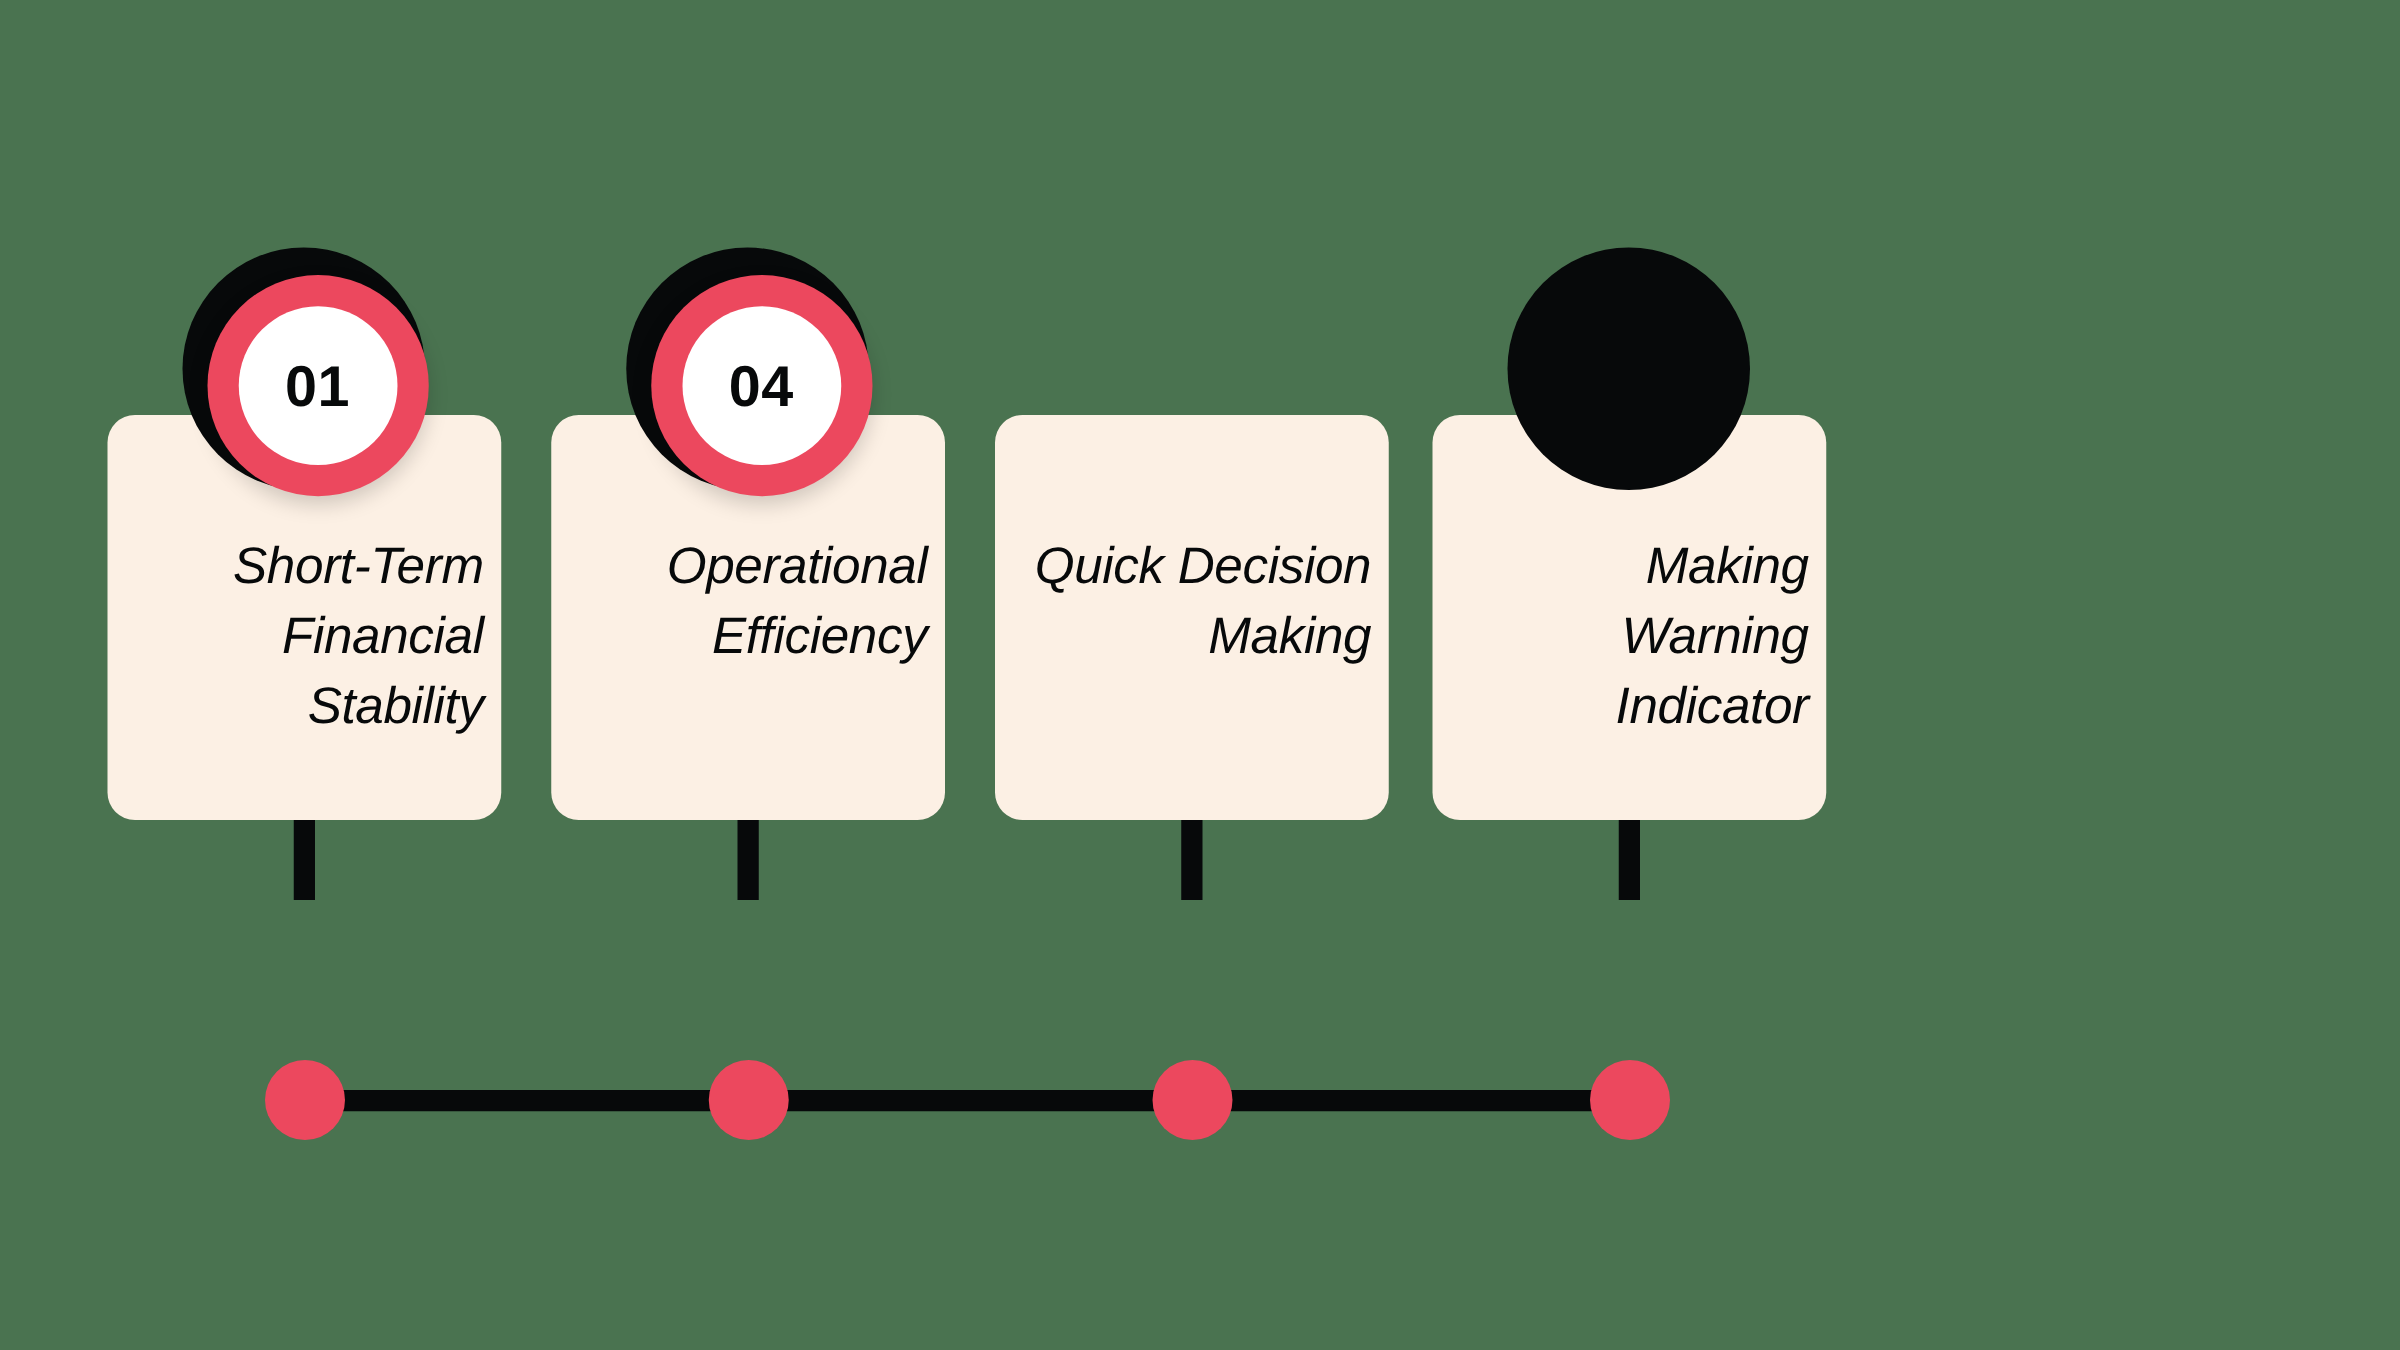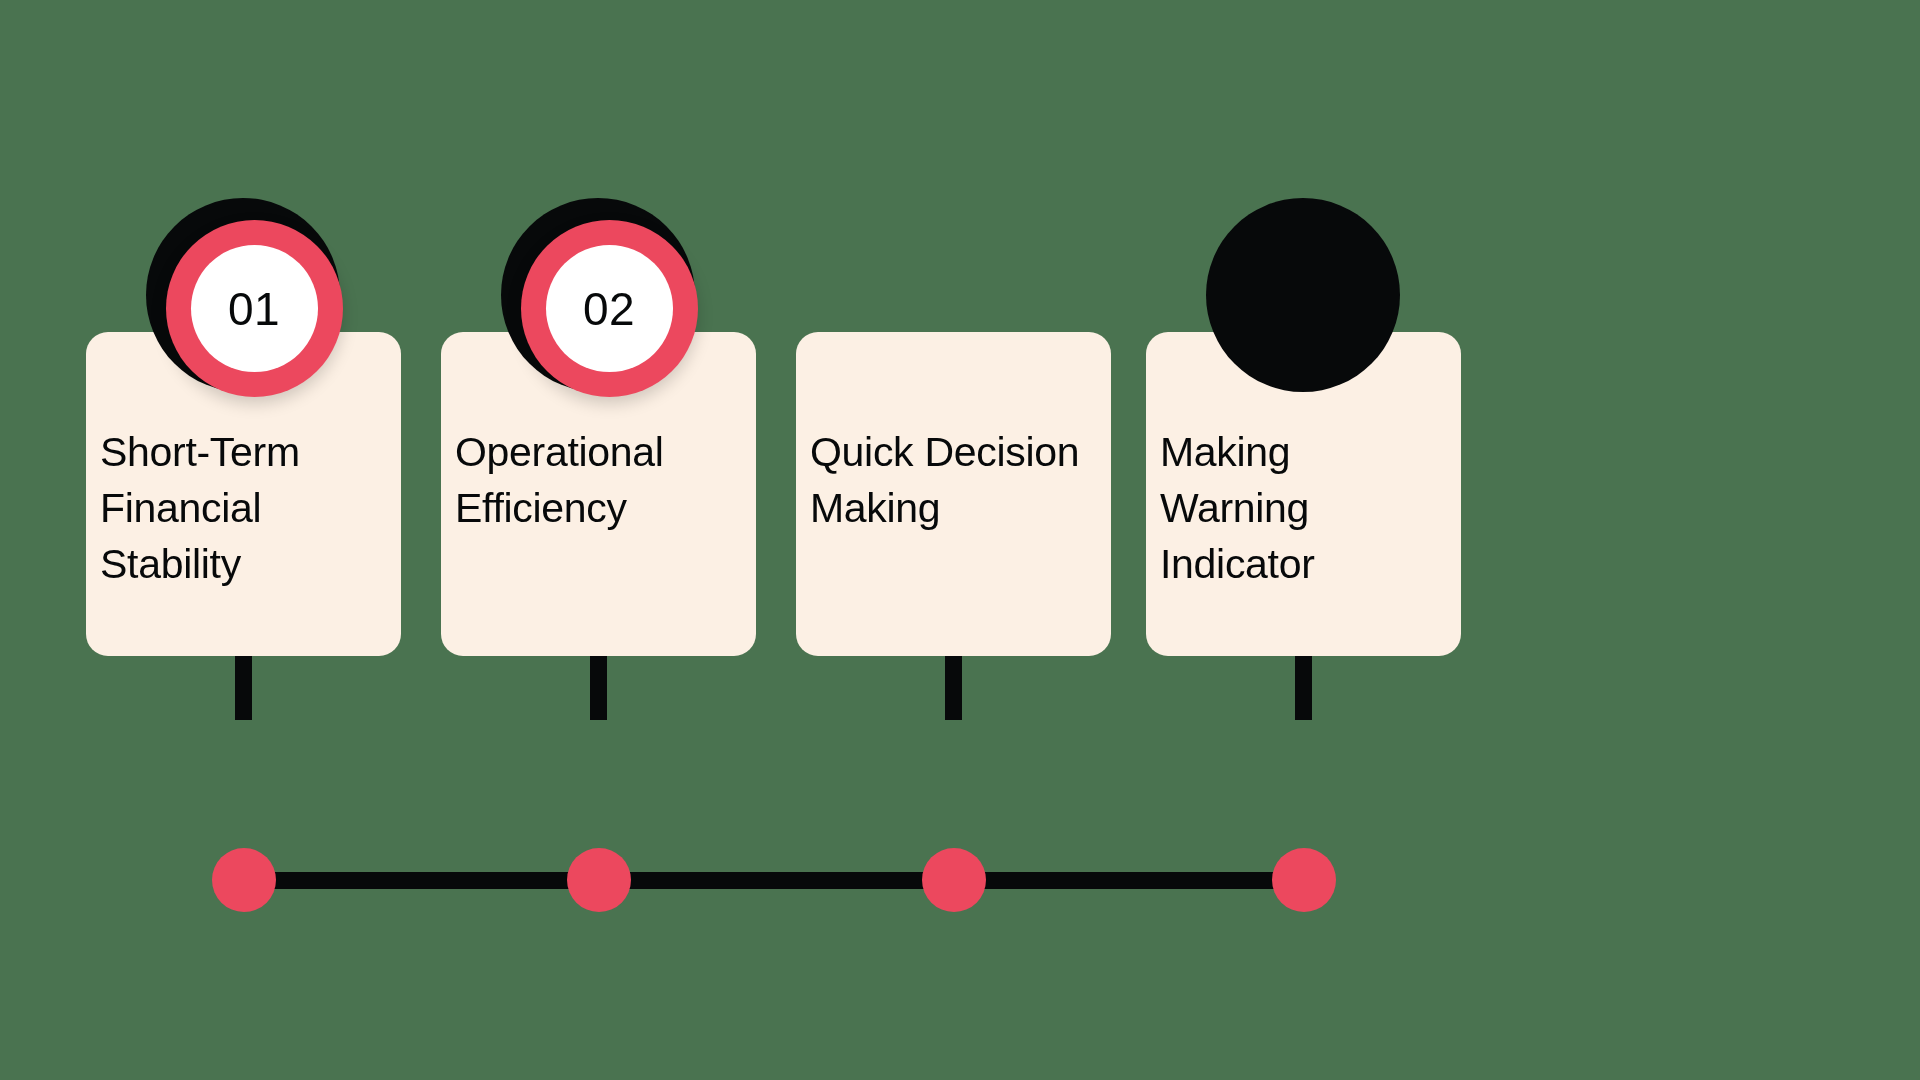--- a/index.html
+++ b/index.html
@@ -51,27 +51,28 @@
     background: #fcf0e4;
     border-radius: 22px;
     box-sizing: border-box;
   }
 
   .card-text {
     position: absolute;
     left: 14px;
     right: 14px;
     top: 92px;
-    text-align: left;
+    text-align: right;
     font-size: 41px;
     line-height: 56px;
     color: #07090a;
     font-weight: 400;
     letter-spacing: -0.3px;
     white-space: pre-line;
+    font-style: italic;
   }
 
   
   .badge {
     position: absolute;
     left: 50%;
     top: -134px;
     width: 200px;
     height: 200px;
     margin-left: -100px;
@@ -106,21 +107,21 @@
     height: 127px;
     border-radius: 50%;
     background: #ffffff;
     display: flex;
     align-items: center;
     justify-content: center;
   }
 
   .badge-num {
     font-size: 46px;
-    font-weight: 400;
+    font-weight: 700;
     color: #07090a;
     letter-spacing: 0.5px;
     line-height: 1;
   }
 
   
   .timeline {
     position: absolute;
     left: 0;
     top: 0;
@@ -203,21 +204,21 @@
 
     <div class="step s1">
       <div class="card">
         <div class="card-text">Operational
 Efficiency</div>
       </div>
       <div class="badge">
         <div class="badge-shadow"></div>
         <div class="badge-ring">
           <div class="badge-inner">
-            <span class="badge-num">02</span>
+            <span class="badge-num">04</span>
           </div>
         </div>
       </div>
     </div>
 
     <div class="step s2">
       <div class="card">
         <div class="card-text">Quick Decision
 Making</div>
       </div>

